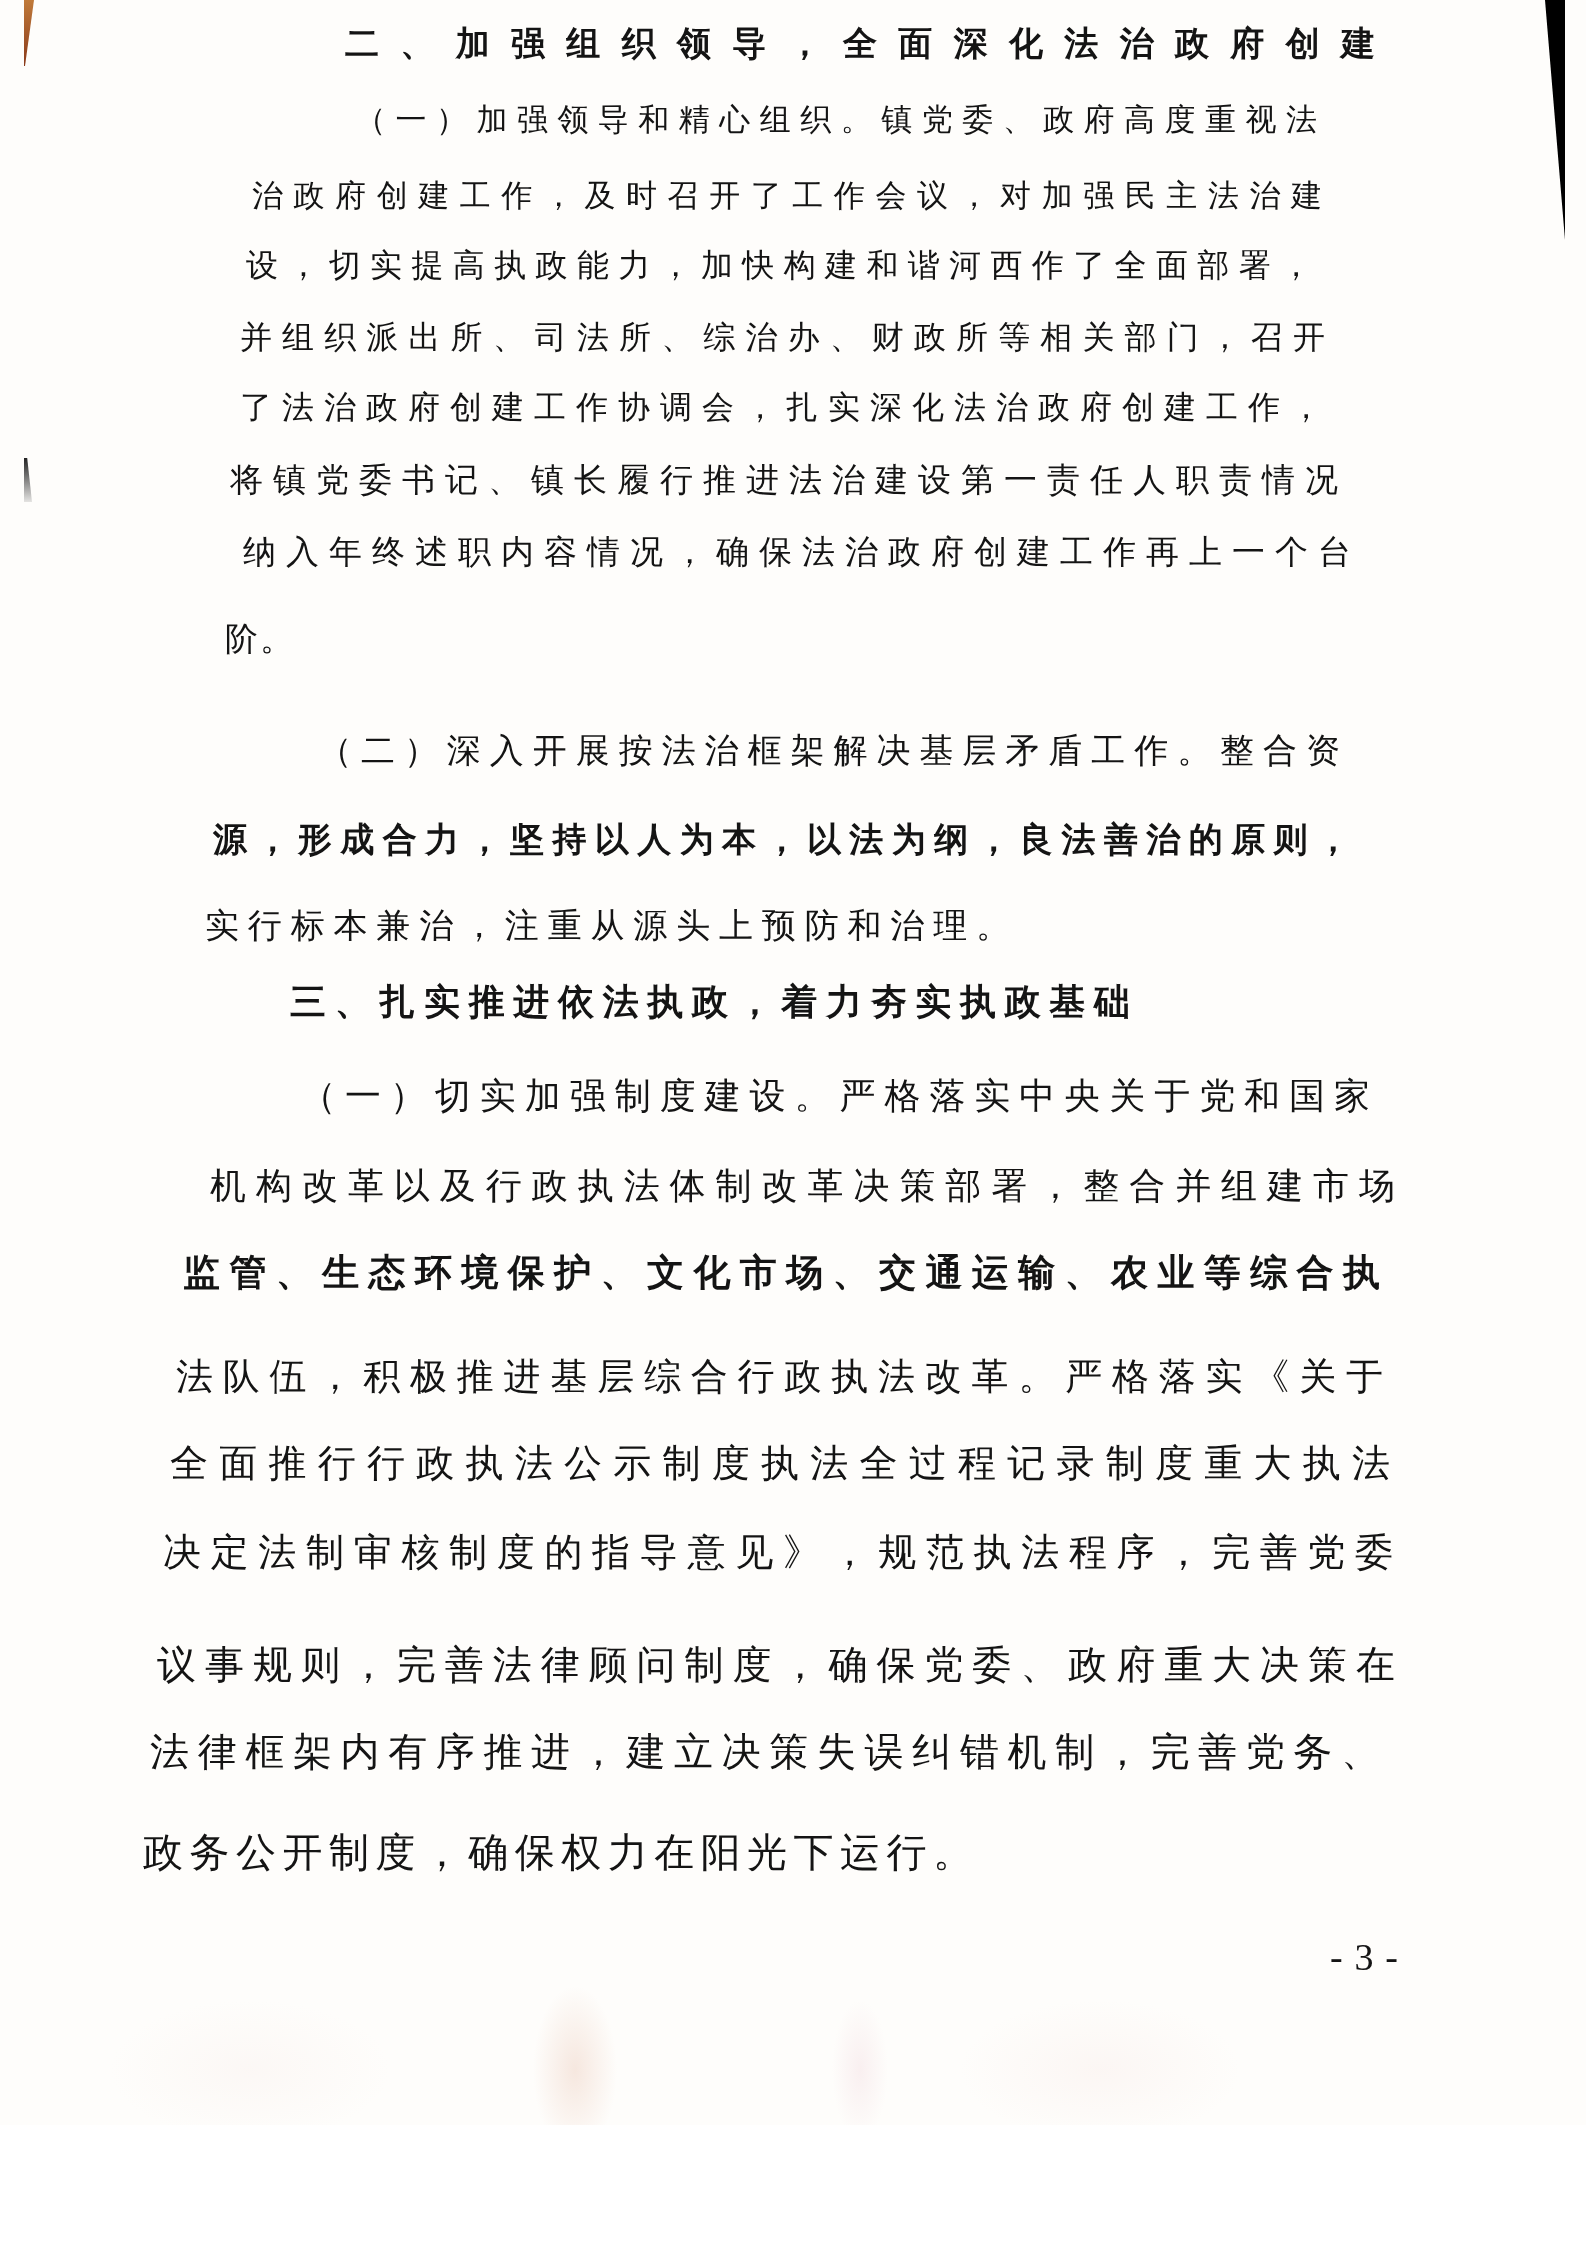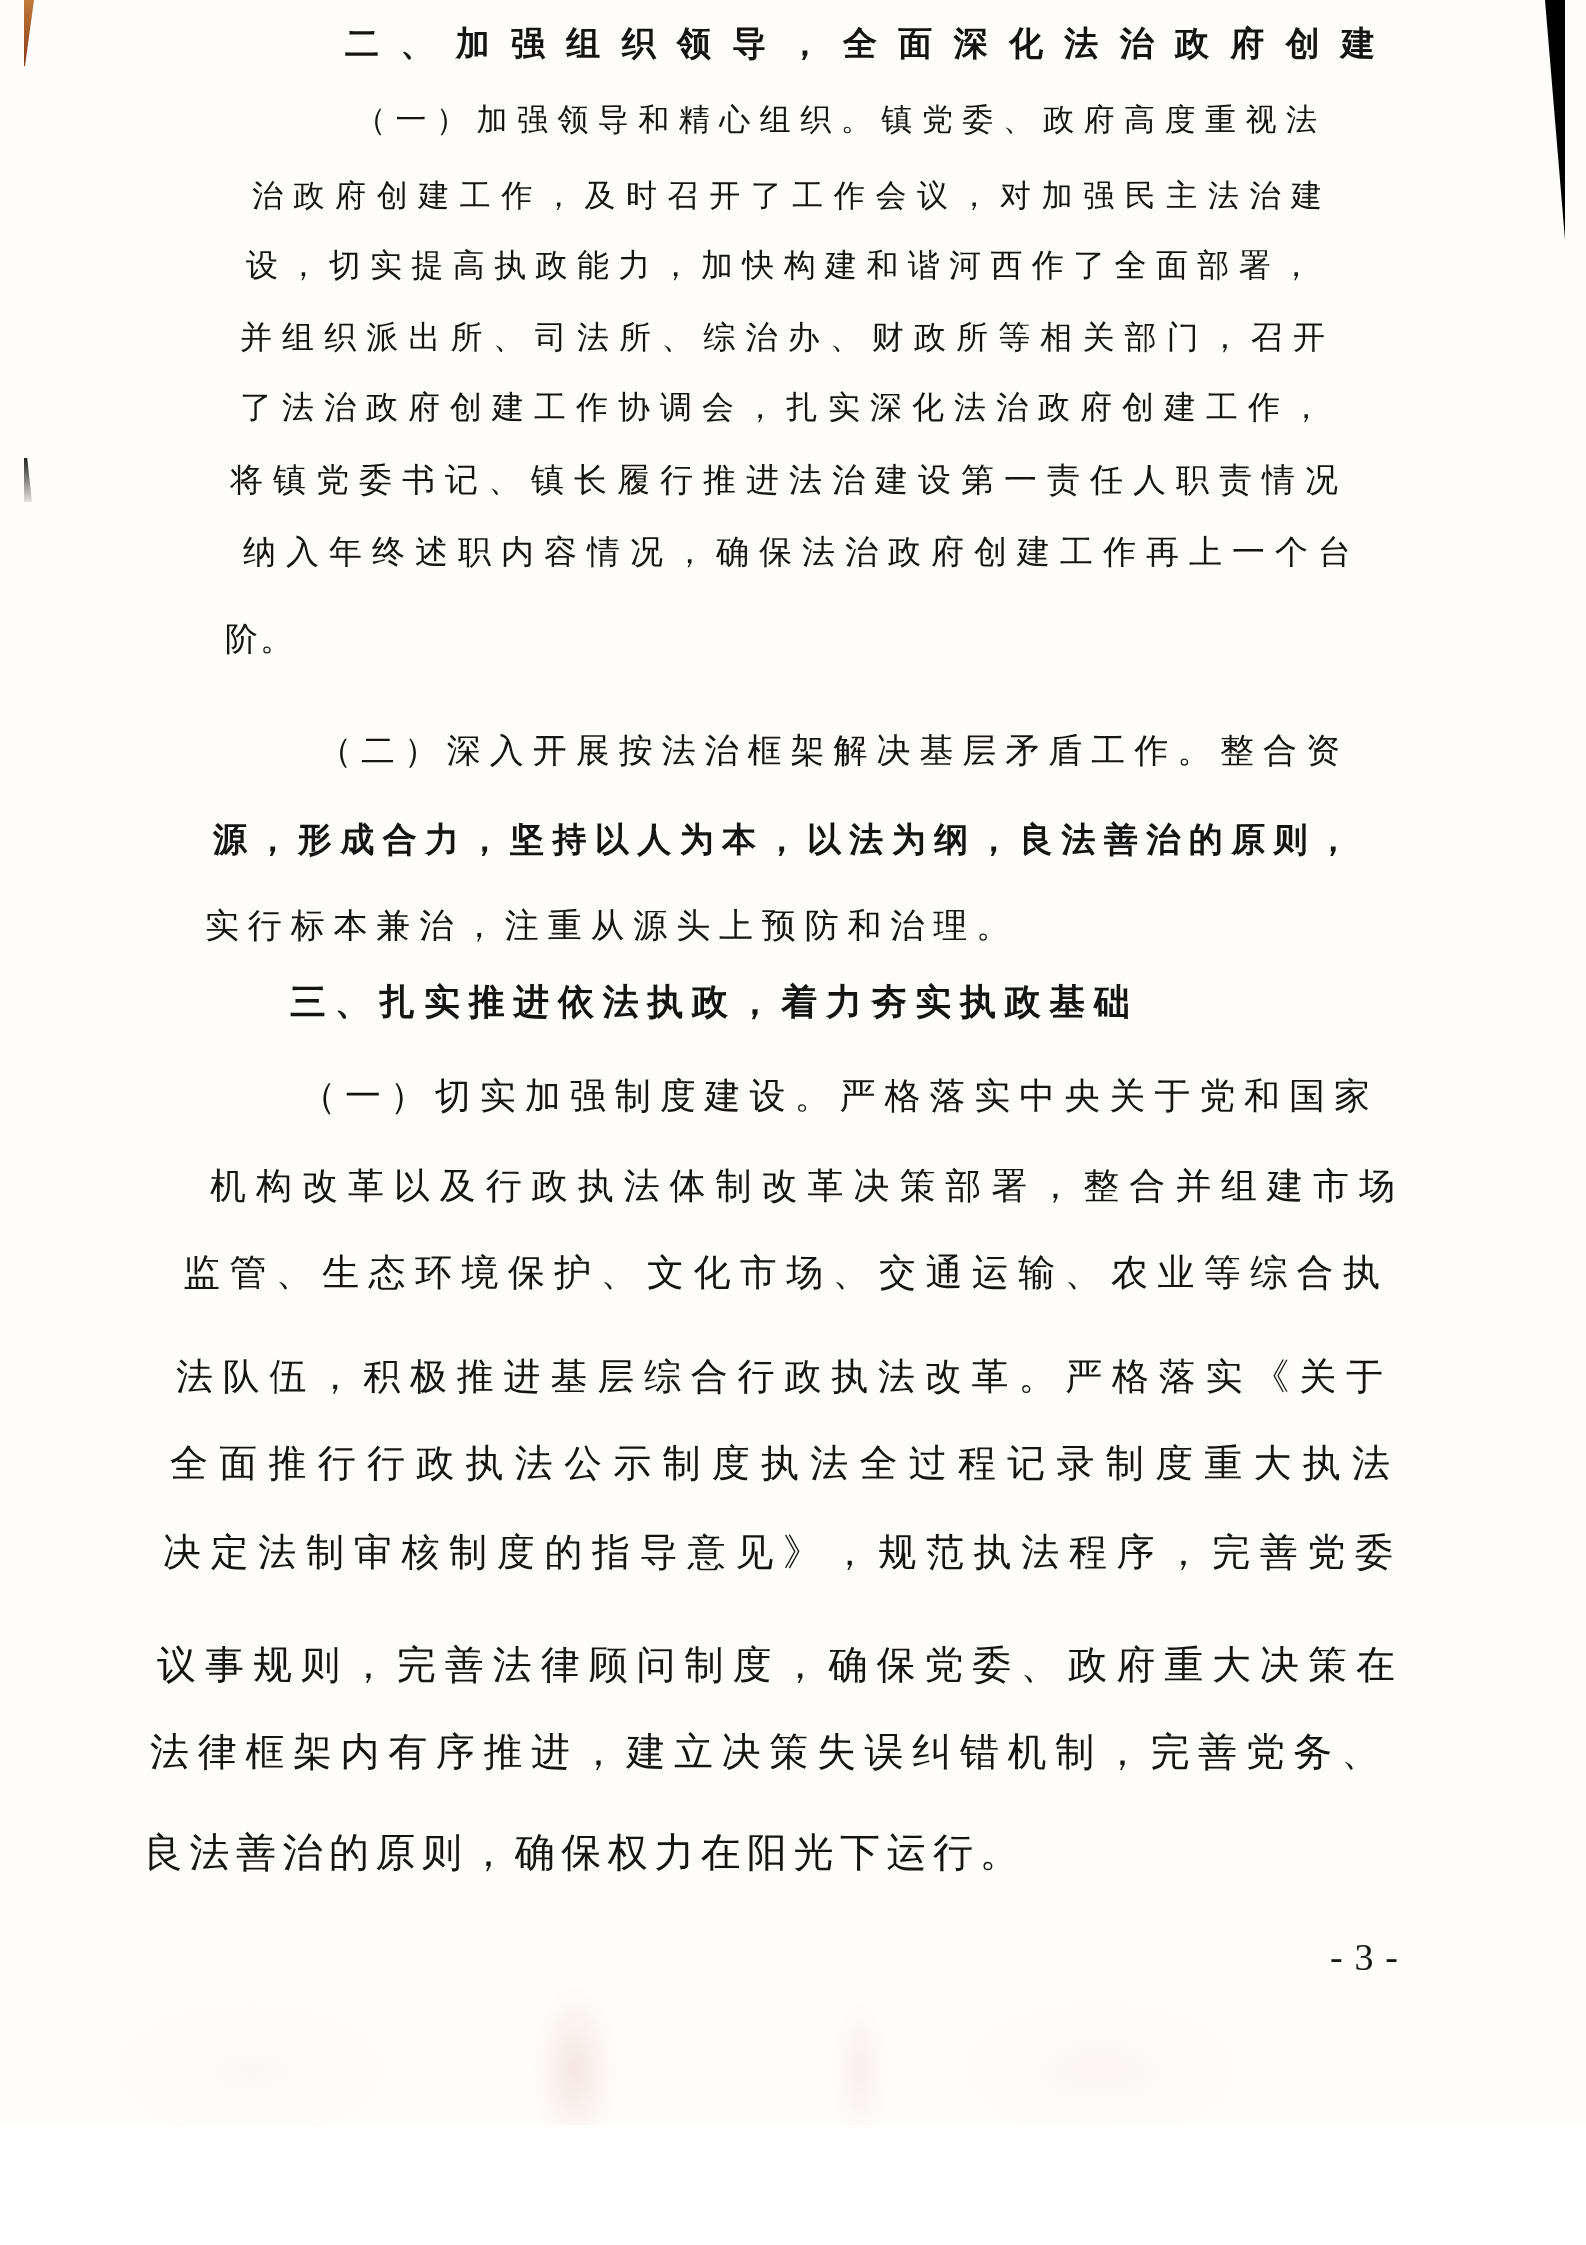--- a/index.html
+++ b/index.html
@@ -66,22 +66,22 @@
     <div class="line" style="left: 240px; top: 391px; width: auto; font-size: 32px; text-align: left; text-align-last: left; letter-spacing: 10px;">了法治政府创建工作协调会，扎实深化法治政府创建工作，</div>
     <div class="line" style="left: 230px; top: 463px; width: auto; font-size: 33px; text-align: left; text-align-last: left; letter-spacing: 10px;">将镇党委书记、镇长履行推进法治建设第一责任人职责情况</div>
     <div class="line" style="left: 227px; top: 535px; width: auto; font-size: 33px; text-align: left; text-align-last: left; letter-spacing: 10px; margin-left: 16px;">纳入年终述职内容情况，确保法治政府创建工作再上一个台</div>
     <div class="line" style="left: 225px; top: 622px; width: auto; font-size: 33px; text-align: left; text-align-last: left; letter-spacing: 2px;">阶。</div>
     <div class="line" style="left: 318px; top: 733px; width: auto; font-size: 34px; text-align: left; text-align-last: left; letter-spacing: 8.95652px;">（二）深入开展按法治框架解决基层矛盾工作。整合资</div>
     <div class="line" style="left: 213px; top: 822px; width: auto; font-size: 34px; text-align: left; text-align-last: left; letter-spacing: 8.42308px; font-weight: bold;">源，形成合力，坚持以人为本，以法为纲，良法善治的原则，</div>
     <div class="line" style="left: 205px; top: 908px; width: auto; font-size: 34px; text-align: left; text-align-last: left; letter-spacing: 8.83333px;">实行标本兼治，注重从源头上预防和治理。</div>
     <div class="line heading" style="left: 290px; top: 984px; width: auto; font-size: 36px; text-align: left; text-align-last: left; letter-spacing: 8.66667px;">三、扎实推进依法执政，着力夯实执政基础</div>
     <div class="line" style="left: 300px; top: 1078px; width: auto; font-size: 36px; text-align: left; text-align-last: left; letter-spacing: 8.95652px;">（一）切实加强制度建设。严格落实中央关于党和国家</div>
     <div class="line" style="left: 190px; top: 1168px; width: auto; font-size: 36px; text-align: left; text-align-last: left; letter-spacing: 9.96px; margin-left: 20px;">机构改革以及行政执法体制改革决策部署，整合并组建市场</div>
-    <div class="line" style="left: 183px; top: 1254px; width: auto; font-size: 37px; text-align: left; text-align-last: left; letter-spacing: 9.4px;">监管、生态环境保护、文化市场、交通运输、农业等综合执</div>
+    <div class="line" style="left: 183px; top: 1254px; width: auto; font-size: 37px; text-align: left; text-align-last: left; letter-spacing: 9.4px; font-weight: bold;">监管、生态环境保护、文化市场、交通运输、农业等综合执</div>
     <div class="line" style="left: 176px; top: 1358px; width: auto; font-size: 37px; text-align: left; text-align-last: left; letter-spacing: 9.8px;">法队伍，积极推进基层综合行政执法改革。严格落实《关于</div>
     <div class="line" style="left: 170px; top: 1444px; width: auto; font-size: 38px; text-align: left; text-align-last: left; letter-spacing: 11.25px;">全面推行行政执法公示制度执法全过程记录制度重大执法</div>
     <div class="line" style="left: 163px; top: 1533px; width: auto; font-size: 38px; text-align: left; text-align-last: left; letter-spacing: 9.68px;">决定法制审核制度的指导意见》，规范执法程序，完善党委</div>
     <div class="line" style="left: 157px; top: 1645px; width: auto; font-size: 39px; text-align: left; text-align-last: left; letter-spacing: 8.96px;">议事规则，完善法律顾问制度，确保党委、政府重大决策在</div>
     <div class="line" style="left: 150px; top: 1732px; width: auto; font-size: 39px; text-align: left; text-align-last: left; letter-spacing: 8.64px;">法律框架内有序推进，建立决策失误纠错机制，完善党务、</div>
-    <div class="line" style="left: 143px; top: 1832px; width: auto; font-size: 40px; text-align: left; text-align-last: left; letter-spacing: 6.47059px;">良法善治的原则，确保权力在阳光下运行。</div>
+    <div class="line" style="left: 143px; top: 1832px; width: auto; font-size: 40px; text-align: left; text-align-last: left; letter-spacing: 6.47059px;">政务公开制度，确保权力在阳光下运行。</div>
   </div>
 
 <div class="page-number">- 3 -</div>
 
 </body></html>

